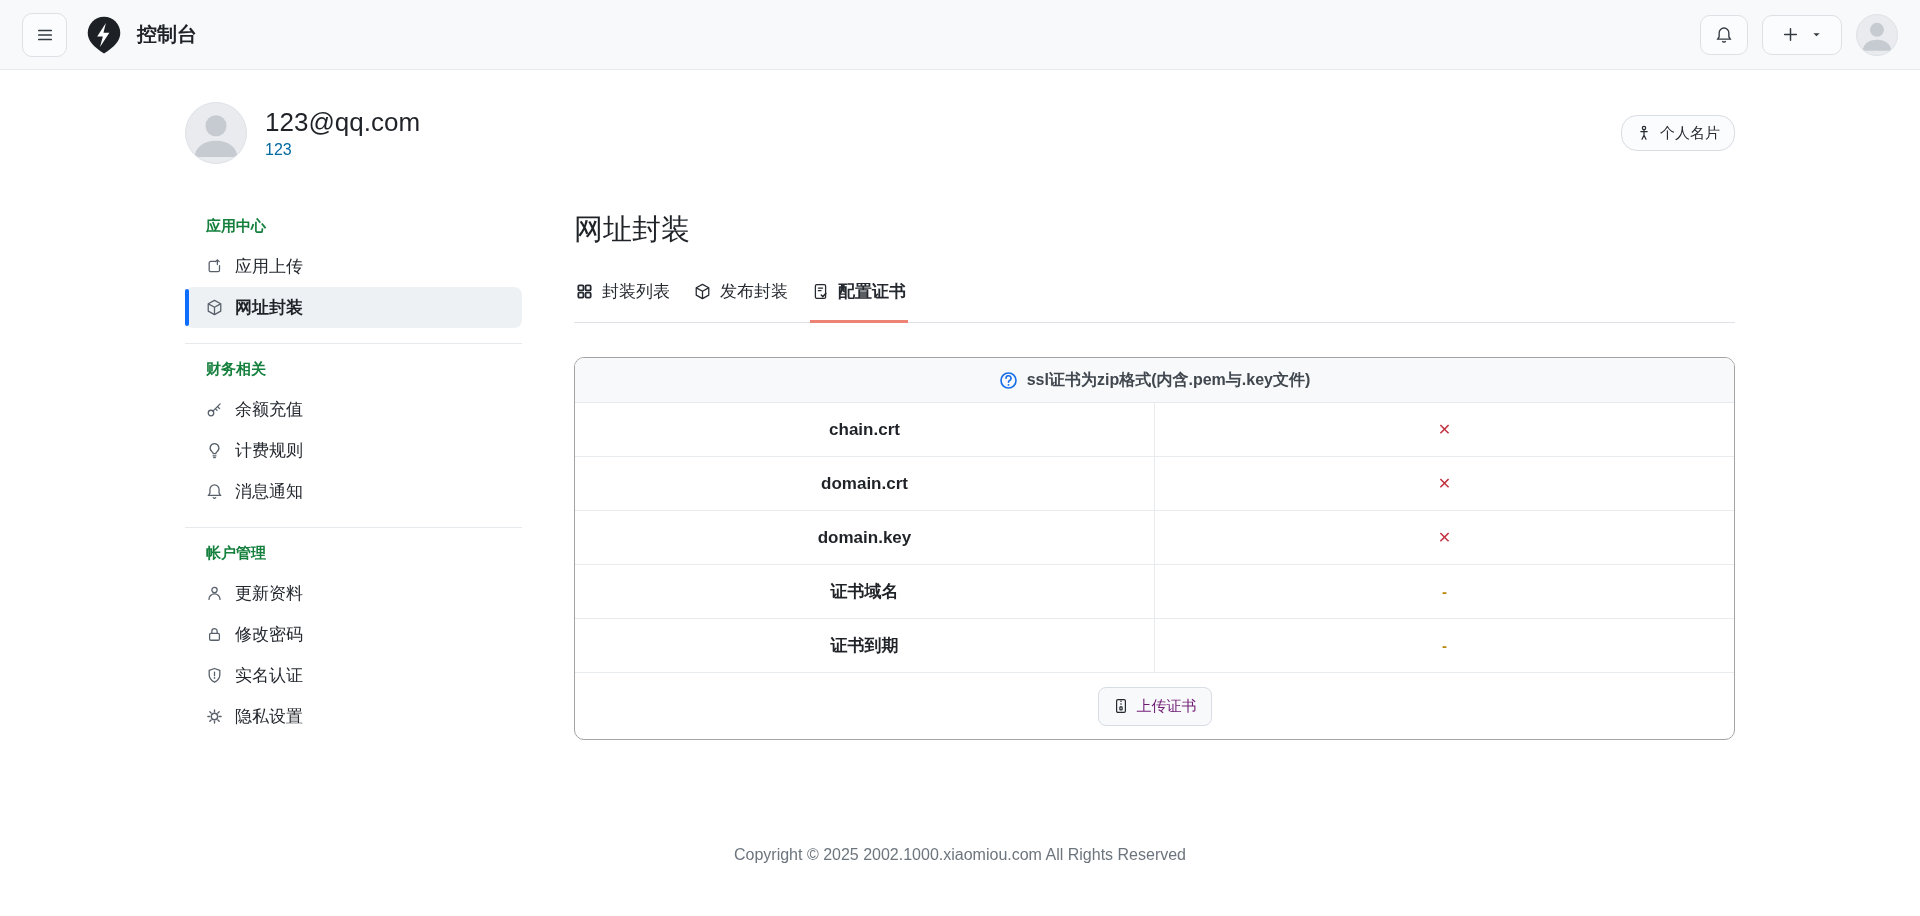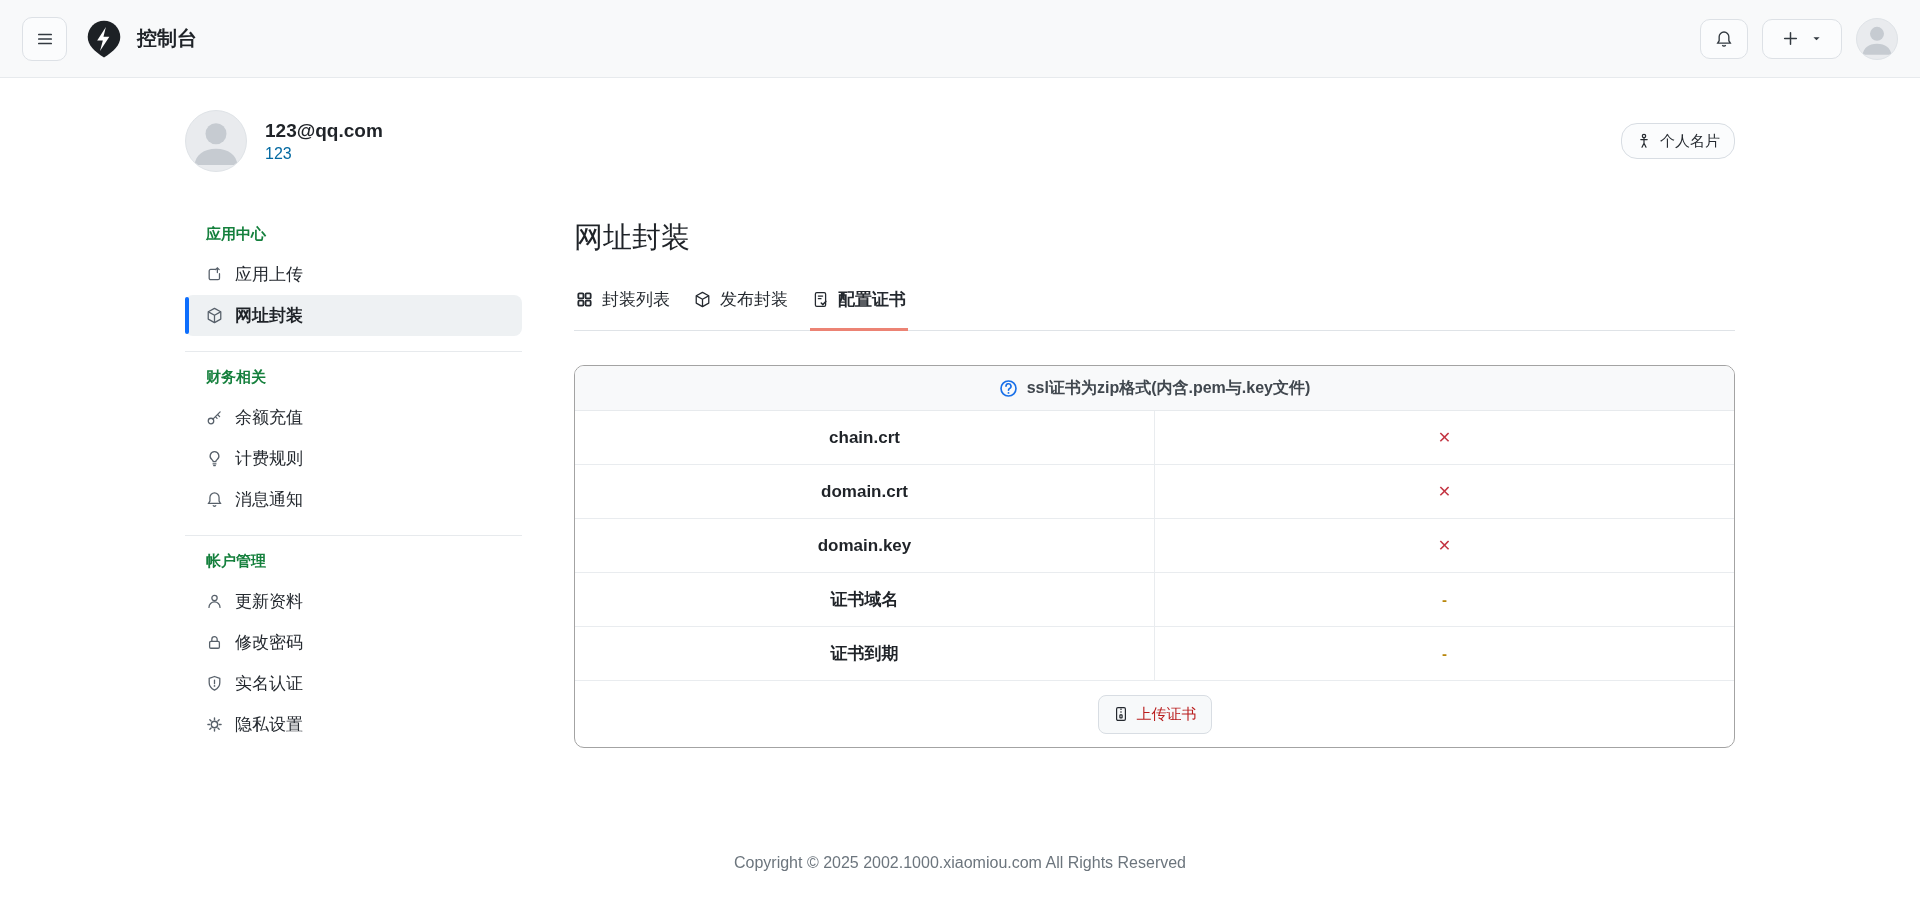--- a/index.html
+++ b/index.html
@@ -7,21 +7,21 @@
   html, body { width: 1920px; height: 916px; overflow: hidden; }
   body {
     font-family: "Liberation Sans", "DejaVu Sans", sans-serif;
     background: #ffffff;
     color: #1f2328;
   }
   svg { display: block; }
 
   
   .navbar {
-    height: 78px;
+    height: 70px;
     background: #f8f9fa;
     border-bottom: 1px solid #e7eaed;
     display: flex;
     align-items: center;
     justify-content: space-between;
     padding: 0 22px;
   }
   .nav-left, .nav-right { display: flex; align-items: center; }
   .icon-btn {
     background: #fbfcfd;
@@ -50,21 +50,21 @@
   
   .container { width: 1550px; margin: 0 auto; }
 
   .profile-row {
     margin-top: 32px;
     display: flex;
     align-items: center;
   }
   .profile-avatar { width: 62px; height: 62px; }
   .profile-texts { margin-left: 18px; }
-  .profile-email { font-size: 19px; font-weight: 700; color: #1f2328; }
+  .profile-email { font-size: 26px; font-weight: 400; color: #1f2328; }
   .profile-username { font-size: 16px; color: #0369a1; margin-top: 3px; }
   .profile-spacer { flex: 1; }
   .card-btn {
     display: flex; align-items: center; gap: 8px;
     height: 36px; padding: 0 14px;
     background: #fbfcfd;
     border: 1px solid #d8dde3;
     border-radius: 16px;
     font-size: 15px; color: #24292f;
     cursor: pointer;
@@ -138,21 +138,21 @@
   .cert-cell.status { border-left: 1px solid #e9ecef; }
   .status-missing { color: #c43543; font-size: 16px; font-weight: 700; }
   .status-empty { color: #b8860b; font-size: 15px; font-weight: 700; }
   .cert-foot { height: 66px; display: flex; align-items: center; justify-content: center; }
   .upload-btn {
     display: flex; align-items: center; gap: 8px;
     padding: 9px 14px;
     background: #f7f9fa;
     border: 1px solid #d8dde3;
     border-radius: 8px;
-    font-size: 15px; color: #b91c1c;
+    font-size: 15px; color: #701a75;
     cursor: pointer;
   }
   .upload-btn .u-icon { display: flex; color: #24292f; }
 
   
   .page-footer {
     margin-top: 106px;
     text-align: center;
     font-size: 16px;
     color: #6c757d;

